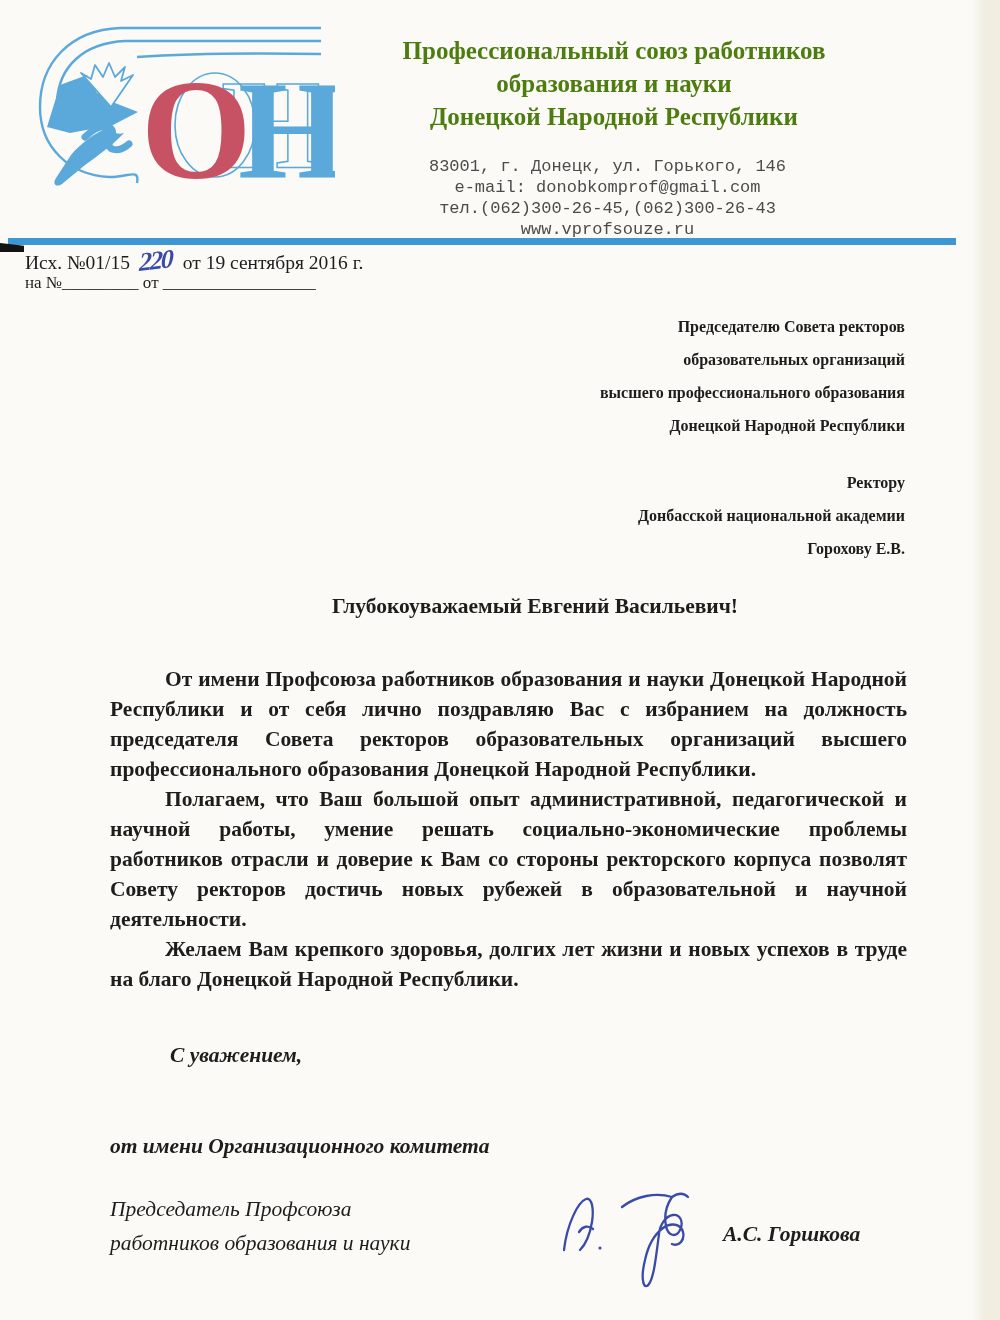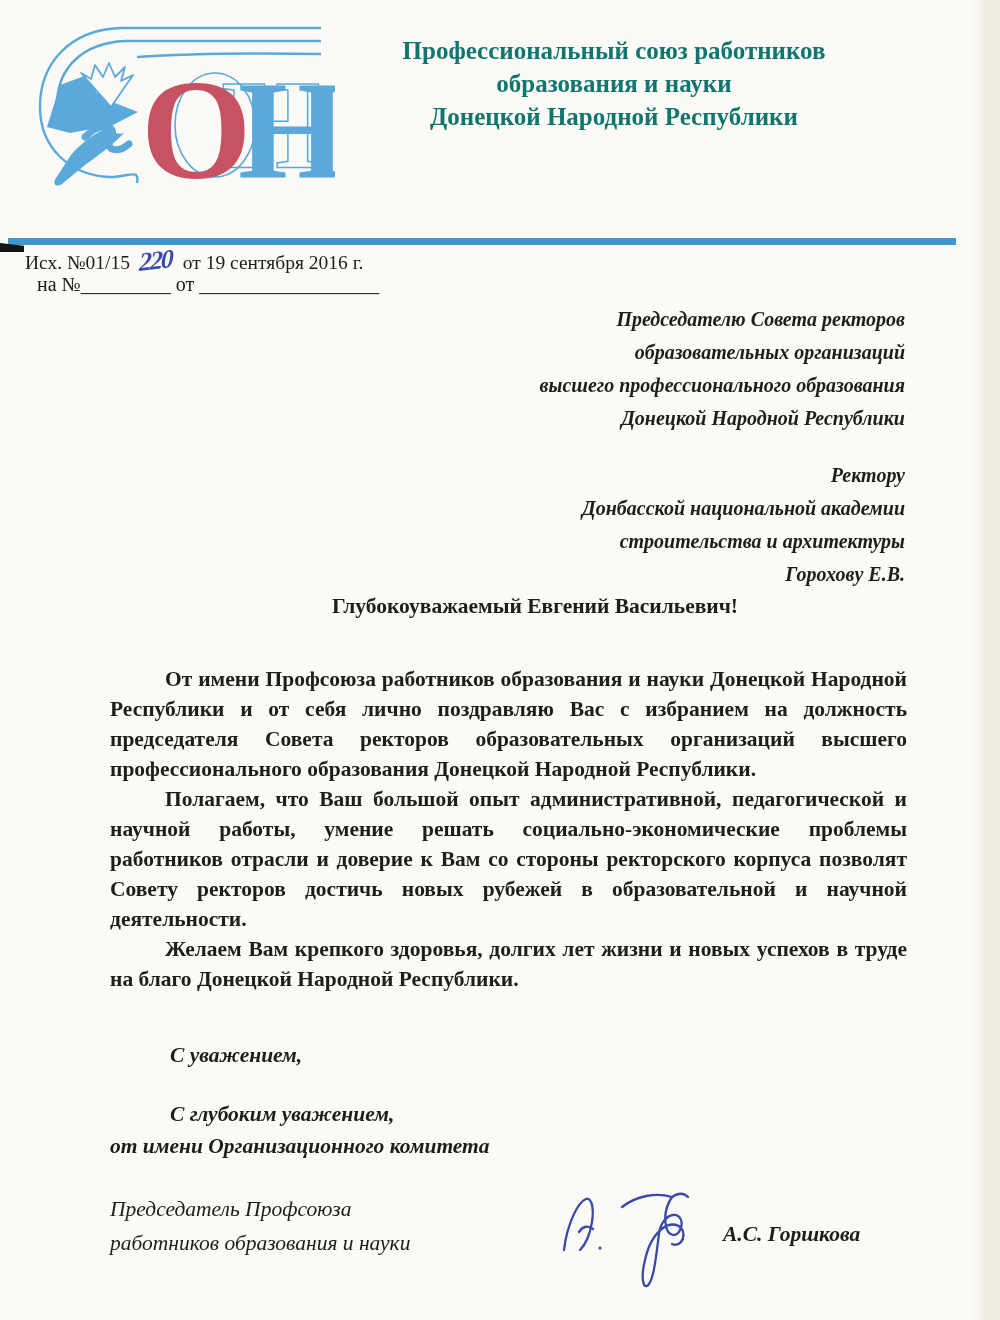--- a/index.html
+++ b/index.html
@@ -5,34 +5,34 @@
   html,body{margin:0;padding:0;background:#e8e8e8;}
   .page{
     position:relative;width:1000px;height:1320px;margin:0 auto;
     background:#fbfaf6;overflow:hidden;
     font-family:"Liberation Serif","DejaVu Serif",serif;color:#1d1d1b;
   }
   .scan-strip{position:absolute;top:0;right:0;width:28px;height:100%;
     background:linear-gradient(to right,rgba(241,238,225,0),#f1eee1 45%);}
   .logo{position:absolute;left:25px;top:15px;width:310px;height:195px;}
   .org{position:absolute;left:364px;top:34px;width:500px;text-align:center;
-    color:#0f766e;font-weight:bold;font-size:25px;line-height:33px;}
+    color:#4d7c0f;font-weight:bold;font-size:25px;line-height:33px;}
   .contacts{position:absolute;left:360px;top:156px;width:495px;text-align:center;
     font-family:"Liberation Mono","DejaVu Sans Mono",monospace;
     font-size:17px;line-height:21px;color:#4b4b49;}
   .rule{position:absolute;left:8px;top:238px;width:948px;height:7px;background:#3e96d3;}
   .wedge{position:absolute;left:0;top:243px;width:24px;height:9px;background:#141414;
     clip-path:polygon(0 0,100% 30%,100% 100%,0 100%);}
   .ref1{position:absolute;left:25px;top:248px;font-size:19.5px;white-space:nowrap;}
   .hand-number{display:inline-block;font-style:italic;font-weight:bold;color:#3a4aa8;
     font-size:26px;letter-spacing:-2px;transform:rotate(-7deg) skewX(-8deg);
     margin:0 6px 0 4px;line-height:1;}
-  .ref2{position:absolute;left:25px;top:273px;font-size:20px;white-space:nowrap;margin-left:12px;}
+  .ref2{position:absolute;left:25px;top:273px;font-size:17px;white-space:nowrap;}
   .addr-block{position:absolute;right:95px;text-align:right;font-weight:bold;
-    font-style:italic;font-size:20px;line-height:33px;}
+    font-size:16px;line-height:33px;margin-top:7px;}
   .addr1{top:303px;}
   .addr2{top:459px;}
   .salutation{position:absolute;left:110px;top:594px;width:800px;padding-left:50px;
     box-sizing:border-box;text-align:center;font-weight:bold;font-size:21.5px;}
   .body-text{position:absolute;left:110px;top:664px;width:797px;font-size:21.5px;
     line-height:30px;text-align:justify;}
   .body-text p{margin:0;text-indent:55px;font-weight:bold;}
   .closing{position:absolute;font-weight:bold;font-style:italic;font-size:21.5px;white-space:nowrap;}
   .closing-respect{left:170px;top:1043px;text-align:center;}
   .closing-deep{left:170px;top:1102px;}
@@ -70,54 +70,58 @@
     <text x="116" y="163" font-size="142" font-weight="bold" font-family="Liberation Serif, serif" fill="#c75263">О</text>
     <text x="213" y="162" font-size="140" font-weight="bold" font-family="Liberation Serif, serif" fill="#5aa9da">Н</text>
   </svg>
 
   <div class="org">
     <div>Профессиональный союз работников</div>
     <div>образования и науки</div>
     <div>Донецкой Народной Республики</div>
   </div>
 
+  <div class="contacts">
+    <div>83001, г. Донецк, ул. Горького, 146</div>
+    <div>e-mail: donobkomprof@gmail.com</div>
+    <div>тел.(062)300-26-45,(062)300-26-43</div>
+    <div>www.vprofsouze.ru</div>
+  </div>
 
   <div class="rule"></div>
   <div class="wedge"></div>
 
   <div class="ref1">
     <span>Исх. №01/15</span>
     <span class="hand-number">220</span>
     <span>от  19 сентября 2016 г.</span>
   </div>
   <div class="ref2">на №_________ от __________________</div>
 
   <div class="addr-block addr1">
     <div>Председателю Совета ректоров</div>
     <div>образовательных организаций</div>
     <div>высшего профессионального образования</div>
     <div>Донецкой Народной Республики</div>
   </div>
   <div class="addr-block addr2">
     <div>Ректору</div>
     <div>Донбасской национальной академии</div>
-    <div>строительства и архитектуры</div>
     <div>Горохову Е.В.</div>
   </div>
 
   <div class="salutation">Глубокоуважаемый Евгений Васильевич!</div>
 
   <div class="body-text">
     <p>От имени  Профсоюза работников образования и науки Донецкой Народной Республики и от себя лично поздравляю Вас с избранием на должность председателя Совета ректоров образовательных организаций высшего профессионального образования Донецкой Народной Республики.</p>
     <p>Полагаем, что Ваш большой опыт административной, педагогической и научной работы, умение решать социально-экономические проблемы работников отрасли и доверие к Вам со стороны  ректорского корпуса позволят Совету ректоров достичь новых рубежей в образовательной и научной деятельности.</p>
     <p>Желаем Вам крепкого здоровья, долгих лет жизни и новых успехов в труде на благо Донецкой Народной Республики.</p>
   </div>
 
   <div class="closing closing-respect">С уважением,</div>
-  <div class="closing closing-deep">С глубоким уважением,</div>
   <div class="closing closing-behalf">от имени Организационного комитета</div>
 
   <div class="signer-title">
     <div>Председатель Профсоюза</div>
     <div>работников образования и науки</div>
   </div>
 
   <svg class="signature" viewBox="0 0 170 125" aria-hidden="true">
     <g fill="none" stroke="#3a4aa8" stroke-width="2.3" stroke-linecap="round">
       <path d="M12,78 C15,52 26,30 34,27 C40,25 42,37 40,50 C38,62 33,73 28,78"></path>

